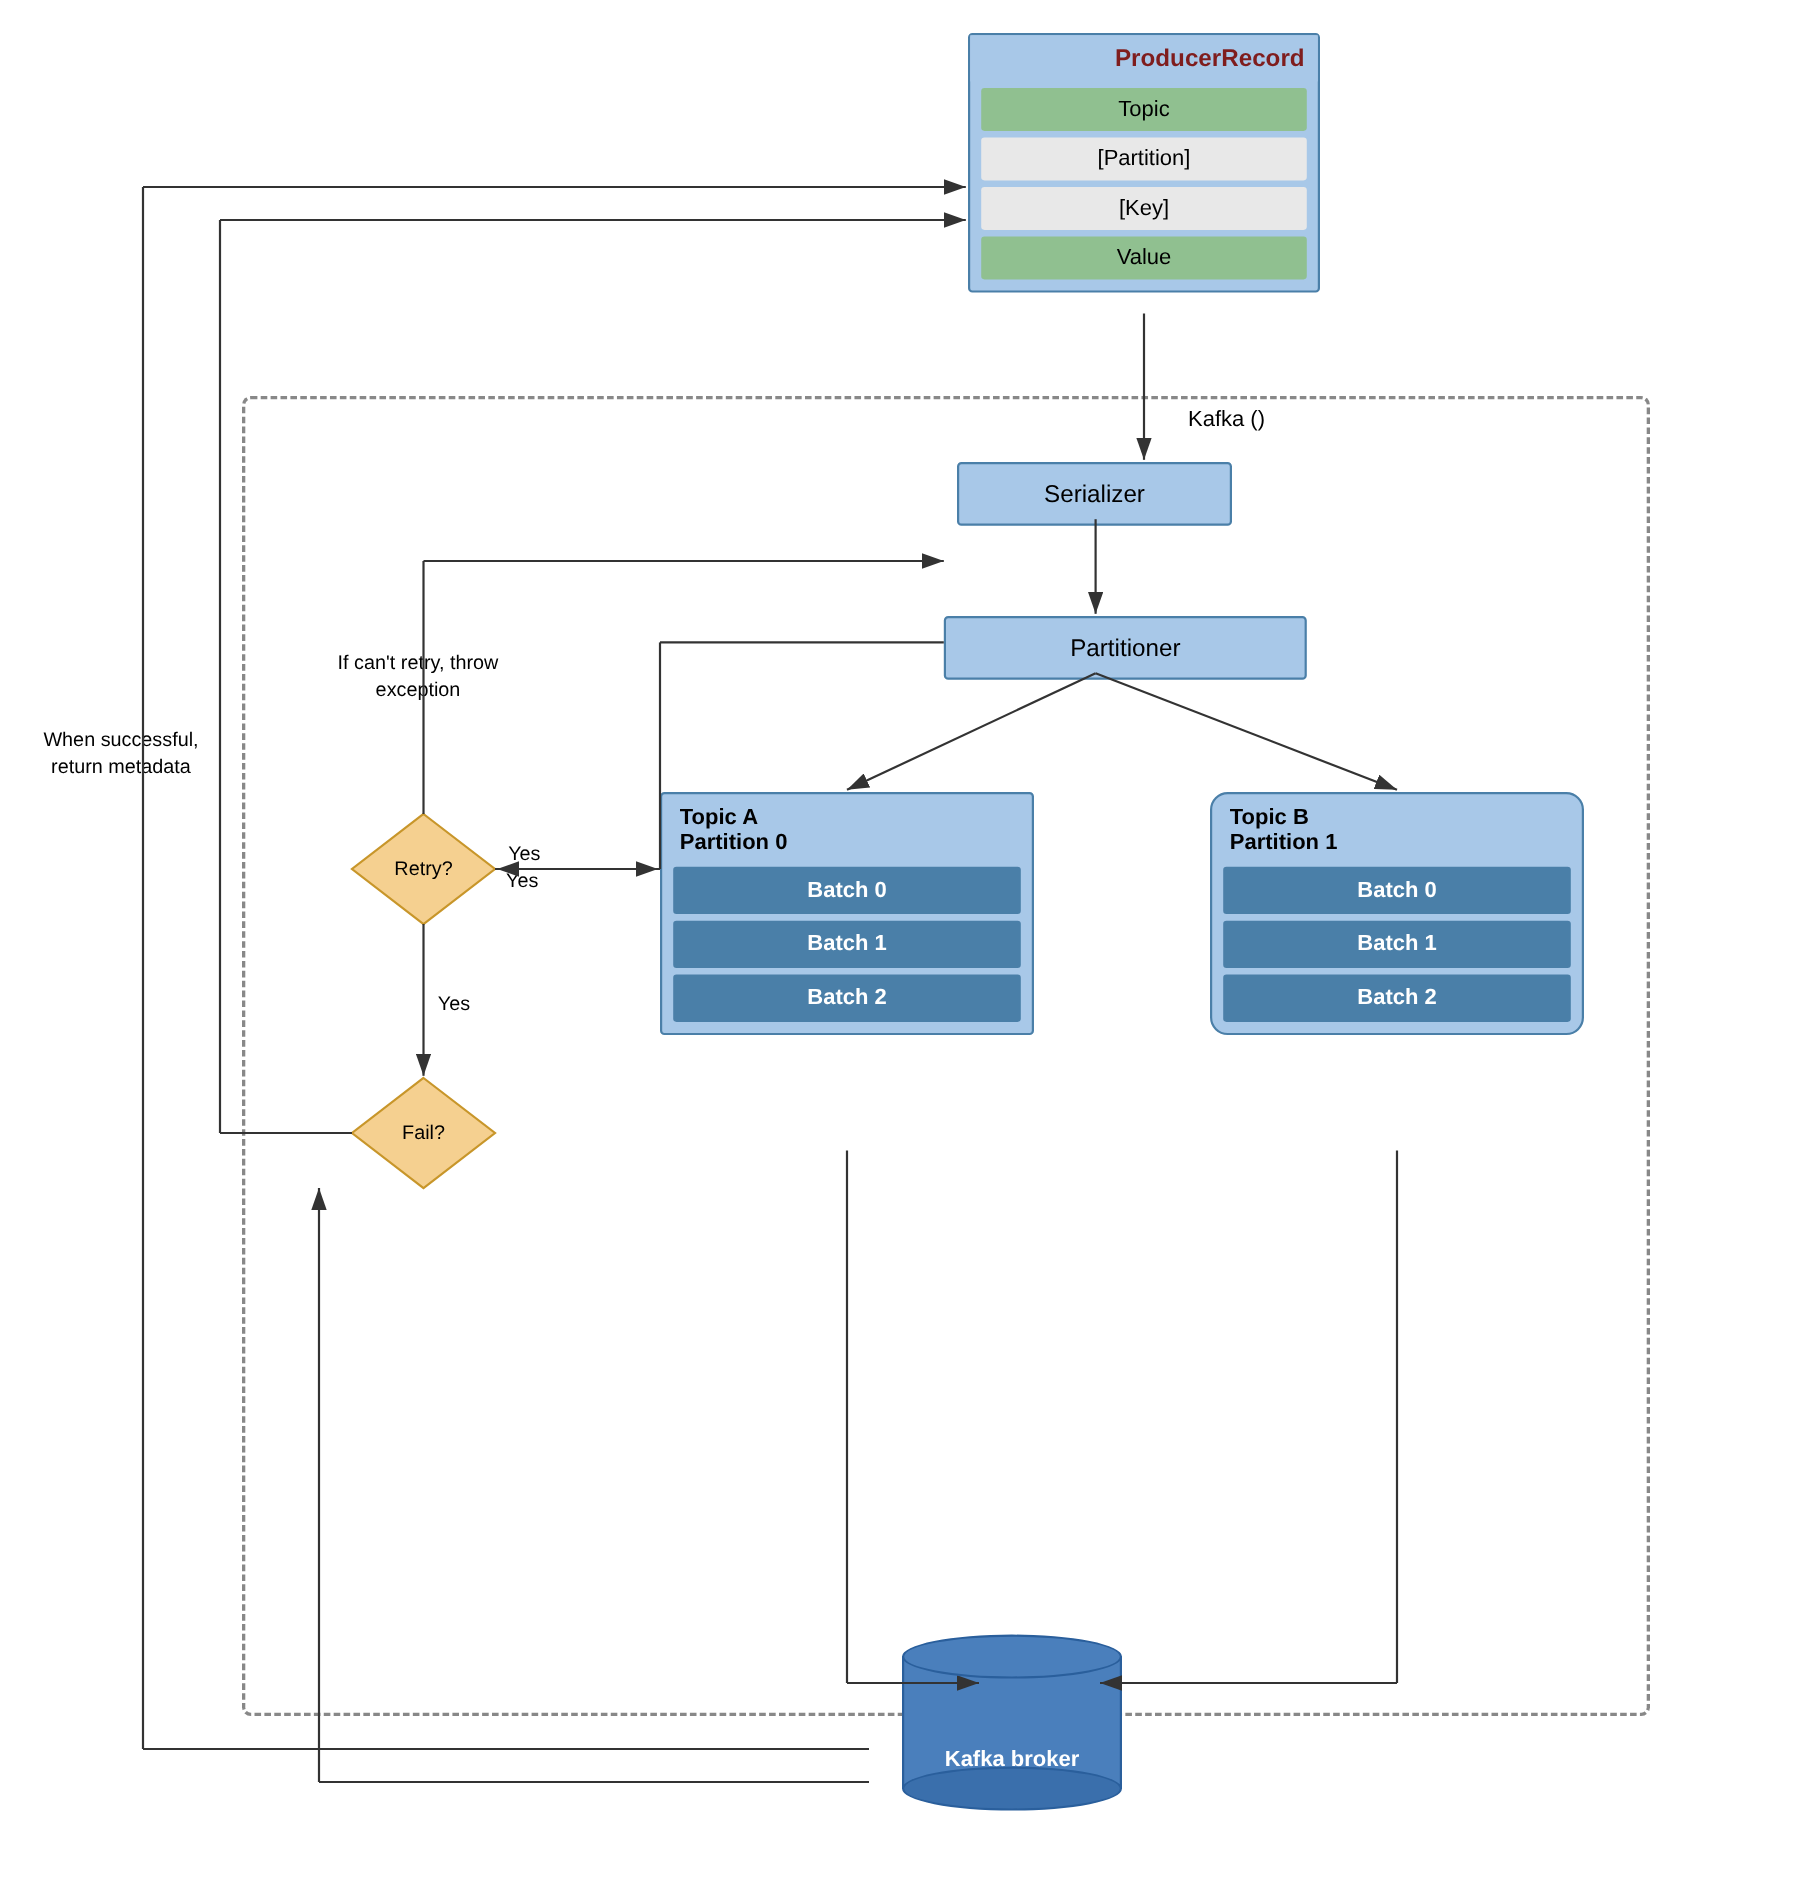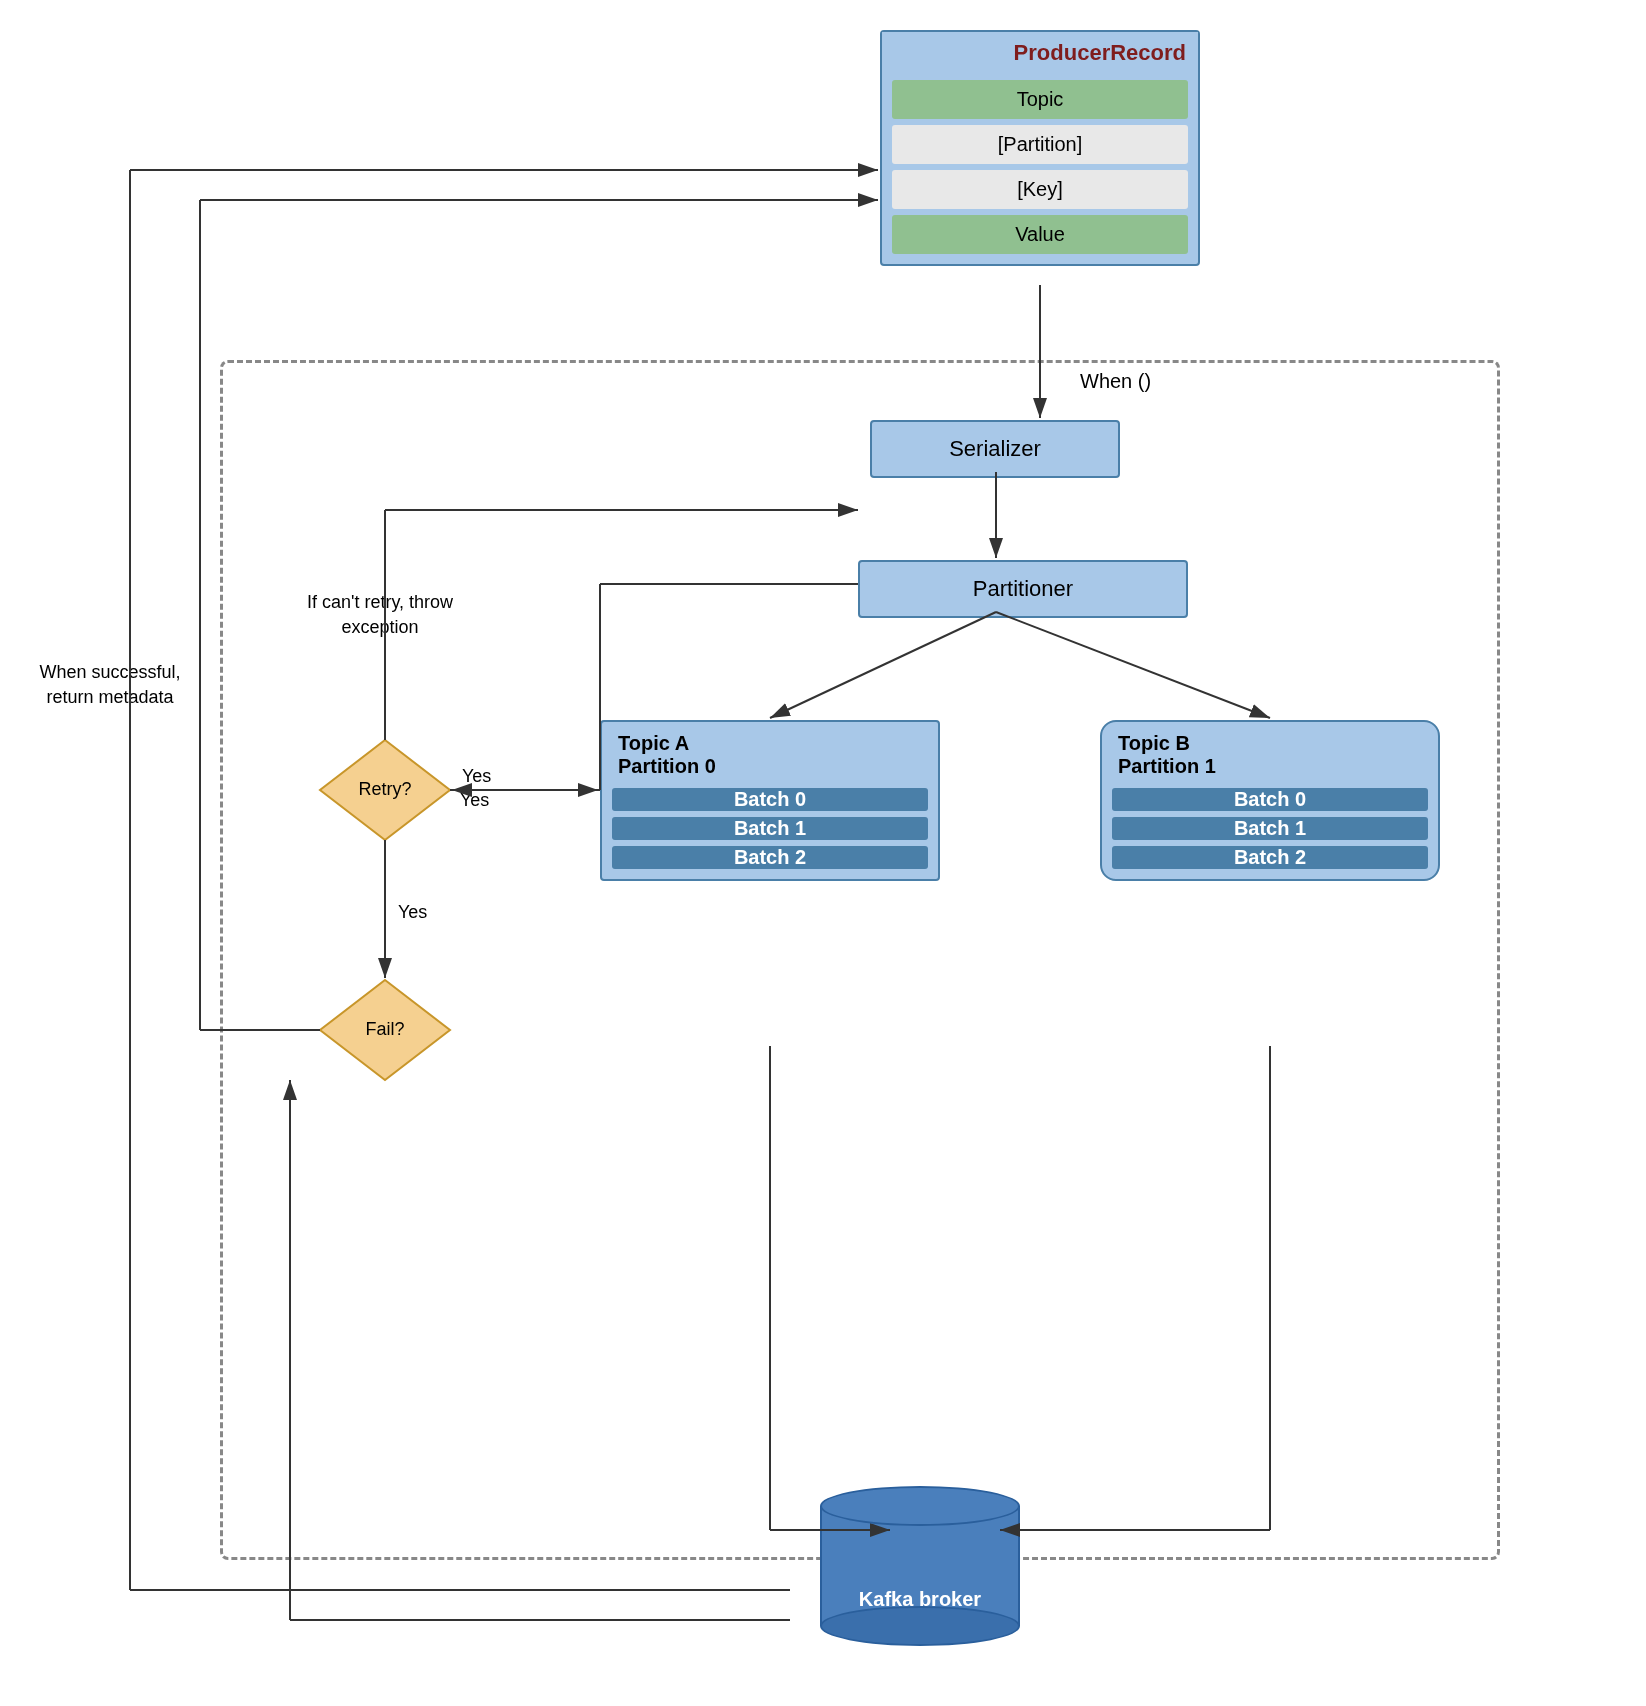--- a/index.html
+++ b/index.html
@@ -107,20 +107,21 @@
     }
     .topic-title {
       text-align: left;
       font-size: 20px;
       font-weight: bold;
       padding: 10px 8px 4px 16px;
       color: #000;
     }
     .batch-item {
       margin: 6px 10px;
+      padding: 10px;
       background: #4a7fa8;
       color: #fff;
       text-align: center;
       font-size: 20px;
       font-weight: bold;
       border-radius: 3px;
     }
     .batch-last {
       margin-bottom: 10px;
     }
@@ -250,21 +251,21 @@
   <div class="dashed-box"></div>
 
   <div class="producer-record">
     <div class="producer-record-title">ProducerRecord</div>
     <div class="producer-record-field field-green">Topic</div>
     <div class="producer-record-field field-white">[Partition]</div>
     <div class="producer-record-field field-white">[Key]</div>
     <div class="producer-record-field field-green field-last">Value</div>
   </div>
 
-  <div class="label-send">When ()</div>
+  <div class="label-send">Kafka ()</div>
 
   <div class="serializer-box">Serializer</div>
 
   <div class="partitioner-box">Partitioner</div>
 
   <div class="topic-a-box">
     <div class="topic-title">
       <span>Topic A</span><br>
       <span>Partition 0</span>
     </div>

